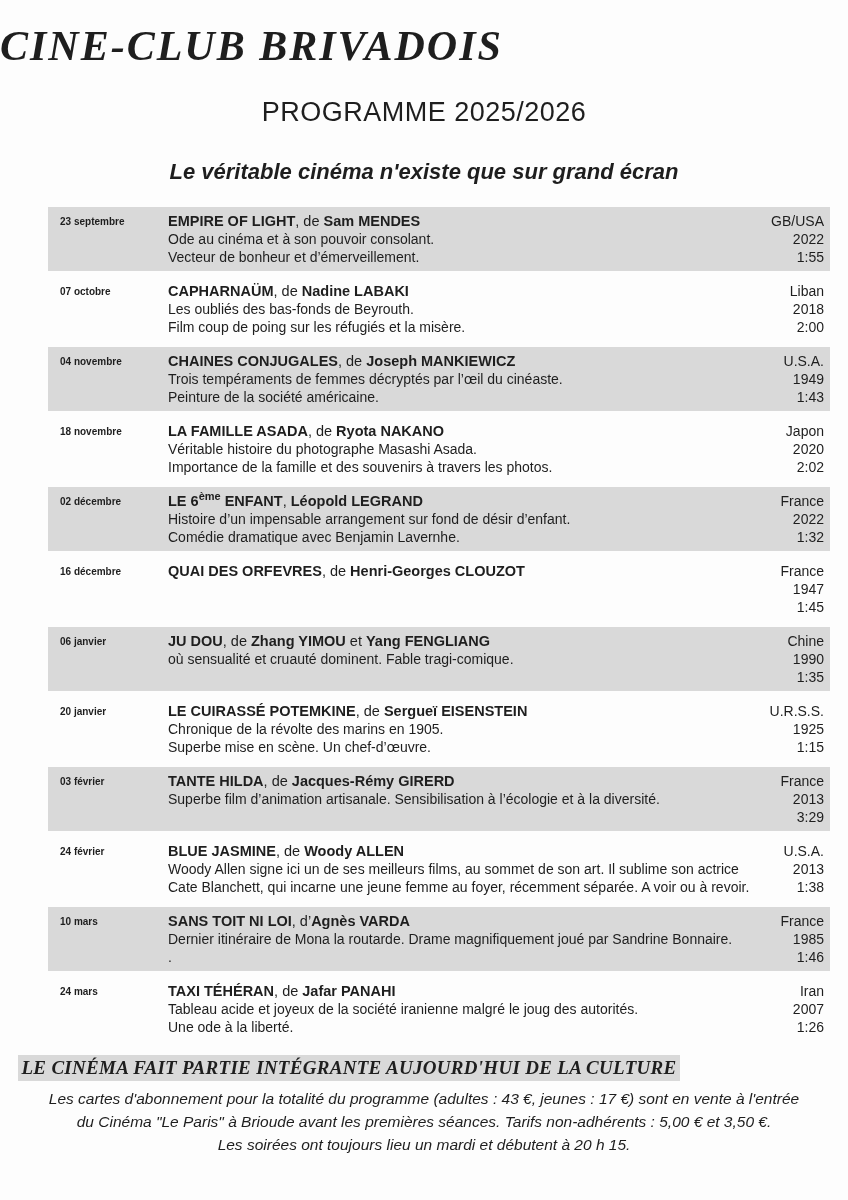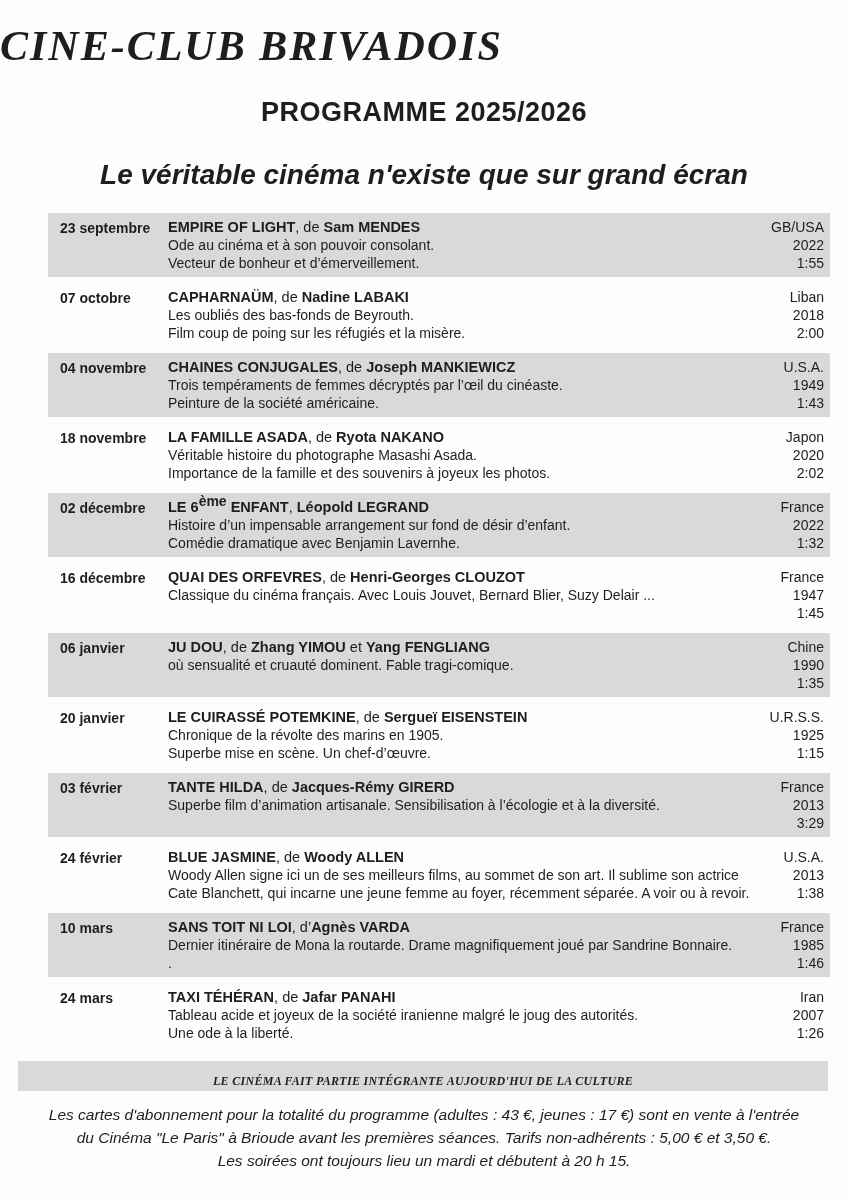--- a/index.html
+++ b/index.html
@@ -17,76 +17,76 @@
     margin-top: 22px;
     font-family: Liberation Serif, serif;
     font-style: italic;
     font-weight: bold;
     font-size: 42px;
     letter-spacing: 2px;
   }
   .doc-subtitle {
     margin-top: 27px;
     text-align: center;
-    font-weight: bold;
+    font-weight: normal;
     font-size: 27px;
     letter-spacing: 0.5px;
   }
   .doc-tagline {
     margin-top: 31px;
     text-align: center;
     font-weight: bold;
     font-style: italic;
-    font-size: 28px;
+    font-size: 22px;
   }
 
   
   .film-list { margin: 22px 18px 0 48px; }
   .film-row {
     display: flex;
     align-items: flex-start;
     padding: 5px 6px 5px 12px;
     margin-bottom: 6px;
     line-height: 18px;
     min-height: 64px;
   }
   .film-row:nth-child(odd) { background: var(--shade, #d9d9d9); }
   .film-date {
     flex: 0 0 108px;
     font-weight: bold;
-    font-size: 14px;
+    font-size: 10px;
     padding-top: 1px;
   }
   .film-main { flex: 1 1 auto; font-size: 14px; padding-right: 10px; }
   .film-title-line { font-size: 14.5px; }
   .film-title-line .b { font-weight: bold; }
-  .film-title-line sup { font-size: 14px; line-height: 0; font-weight: bold; }
+  .film-title-line sup { font-size: 11px; line-height: 0; font-weight: bold; }
   .desc { font-size: 14px; }
   .film-meta {
     flex: 0 0 auto;
     min-width: 62px;
     text-align: right;
     font-size: 14px;
   }
 
   
   .footer-banner {
     margin: 14px 0 0 18px;
-    width: 810px;
+    width: 662px;
     background: var(--shade, #d9d9d9);
     text-align: center;
     font-family: "Liberation Serif", serif;
     font-style: italic;
     font-weight: bold;
-    font-size: 12px;
-    padding: 13px 0 2px;
+    font-size: 19px;
+    padding: 2px 0 2px;
     letter-spacing: 0.3px;
   }
   .footer-lines {
-    margin-top: 12px;
+    margin-top: 6px;
     text-align: center;
     font-style: italic;
     font-size: 15.5px;
     line-height: 23px;
   }
 </style>
 </head>
 <body style="color: rgb(30, 30, 30);">
 
 <div class="page">
@@ -138,21 +138,21 @@
         <div>1949</div>
         <div>1:43</div>
       </div>
     </div>
 
     <div class="film-row">
       <div class="film-date">18 novembre</div>
       <div class="film-main">
         <div class="film-title-line"><span class="b">LA FAMILLE ASADA</span><span>, de </span><span class="b">Ryota NAKANO</span></div>
       <div class="desc">Véritable histoire du photographe Masashi Asada.</div>
-          <div class="desc">Importance de la famille et des souvenirs à joyeux les photos.</div>
+          <div class="desc">Importance de la famille et des souvenirs à travers les photos.</div>
         </div>
       <div class="film-meta">
         <div>Japon</div>
         <div>2020</div>
         <div>2:02</div>
       </div>
     </div>
 
     <div class="film-row">
       <div class="film-date">02 décembre</div>
@@ -165,21 +165,20 @@
         <div>France</div>
         <div>2022</div>
         <div>1:32</div>
       </div>
     </div>
 
     <div class="film-row">
       <div class="film-date">16 décembre</div>
       <div class="film-main">
         <div class="film-title-line"><span class="b">QUAI DES ORFEVRES</span><span>, de </span><span class="b">Henri-Georges CLOUZOT</span></div>
-      <div class="desc">Classique du cinéma français. Avec Louis Jouvet, Bernard Blier, Suzy Delair ...</div>
         </div>
       <div class="film-meta">
         <div>France</div>
         <div>1947</div>
         <div>1:45</div>
       </div>
     </div>
 
     <div class="film-row">
       <div class="film-date">06 janvier</div>

